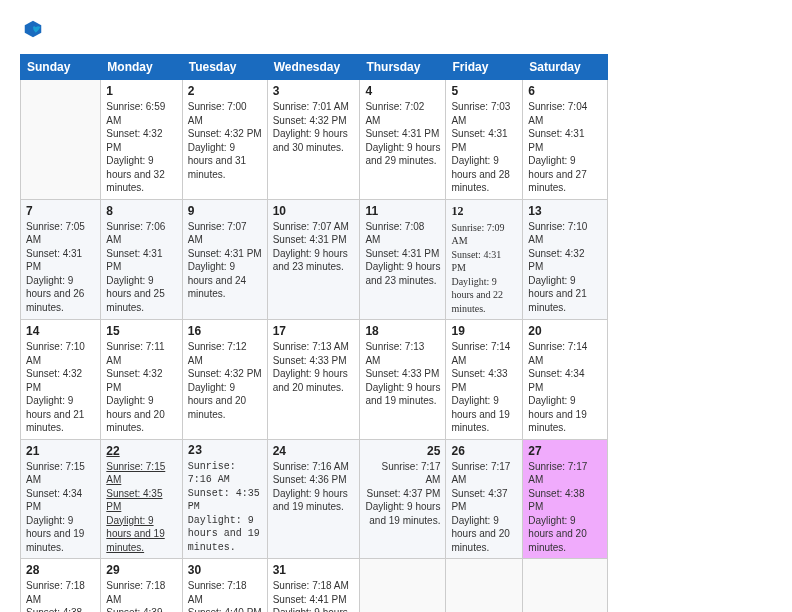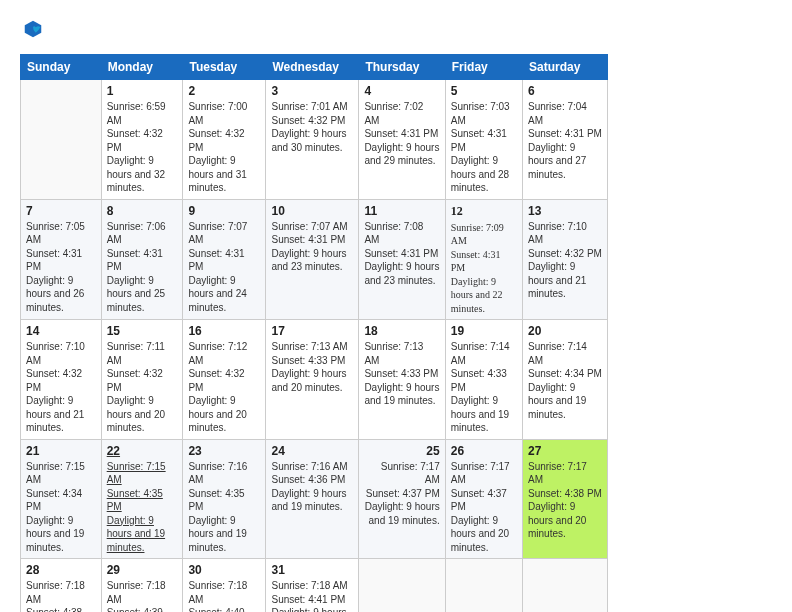--- a/index.html
+++ b/index.html
@@ -164,25 +164,25 @@
           <td><span class="day-number">15</span><span class="cell-text">Sunrise: 7:11 AM<br>Sunset: 4:32 PM<br>Daylight: 9 hours and 20 minutes.</span></td>
           <td><span class="day-number">16</span><span class="cell-text">Sunrise: 7:12 AM<br>Sunset: 4:32 PM<br>Daylight: 9 hours and 20 minutes.</span></td>
           <td><span class="day-number">17</span><span class="cell-text">Sunrise: 7:13 AM<br>Sunset: 4:33 PM<br>Daylight: 9 hours and 20 minutes.</span></td>
           <td><span class="day-number">18</span><span class="cell-text">Sunrise: 7:13 AM<br>Sunset: 4:33 PM<br>Daylight: 9 hours and 19 minutes.</span></td>
           <td><span class="day-number">19</span><span class="cell-text">Sunrise: 7:14 AM<br>Sunset: 4:33 PM<br>Daylight: 9 hours and 19 minutes.</span></td>
           <td><span class="day-number">20</span><span class="cell-text">Sunrise: 7:14 AM<br>Sunset: 4:34 PM<br>Daylight: 9 hours and 19 minutes.</span></td>
         </tr>
         <tr>
           <td style="background: rgb(245, 247, 250);"><span class="day-number">21</span><span class="cell-text">Sunrise: 7:15 AM<br>Sunset: 4:34 PM<br>Daylight: 9 hours and 19 minutes.</span></td>
           <td style="background: rgb(245, 247, 250); text-decoration: underline;"><span class="day-number">22</span><span class="cell-text">Sunrise: 7:15 AM<br>Sunset: 4:35 PM<br>Daylight: 9 hours and 19 minutes.</span></td>
-          <td style="background: rgb(245, 247, 250);"><span class="day-number">23</span><span class="cell-text">Sunrise: 7:16 AM<br>Sunset: 4:35 PM<br>Daylight: 9 hours and 19 minutes.</span></td>
+          <td style="background: rgb(245, 247, 250); font-family: Liberation Mono, monospace;"><span class="day-number">23</span><span class="cell-text">Sunrise: 7:16 AM<br>Sunset: 4:35 PM<br>Daylight: 9 hours and 19 minutes.</span></td>
           <td style="background: rgb(245, 247, 250);"><span class="day-number">24</span><span class="cell-text">Sunrise: 7:16 AM<br>Sunset: 4:36 PM<br>Daylight: 9 hours and 19 minutes.</span></td>
           <td style="background: rgb(245, 247, 250); text-align: right;"><span class="day-number">25</span><span class="cell-text">Sunrise: 7:17 AM<br>Sunset: 4:37 PM<br>Daylight: 9 hours and 19 minutes.</span></td>
           <td style="background: rgb(245, 247, 250); margin-top: 38px;"><span class="day-number">26</span><span class="cell-text">Sunrise: 7:17 AM<br>Sunset: 4:37 PM<br>Daylight: 9 hours and 20 minutes.</span></td>
-          <td style="background: #bef264; margin-top: 25px;"><span class="day-number">27</span><span class="cell-text">Sunrise: 7:17 AM<br>Sunset: 4:38 PM<br>Daylight: 9 hours and 20 minutes.</span></td>
+          <td style="background: #f0abfc; margin-top: 25px;"><span class="day-number">27</span><span class="cell-text">Sunrise: 7:17 AM<br>Sunset: 4:38 PM<br>Daylight: 9 hours and 20 minutes.</span></td>
         </tr>
         <tr>
           <td><span class="day-number">28</span><span class="cell-text">Sunrise: 7:18 AM<br>Sunset: 4:38 PM<br>Daylight: 9 hours and 20 minutes.</span></td>
           <td><span class="day-number">29</span><span class="cell-text">Sunrise: 7:18 AM<br>Sunset: 4:39 PM<br>Daylight: 9 hours and 21 minutes.</span></td>
           <td><span class="day-number">30</span><span class="cell-text">Sunrise: 7:18 AM<br>Sunset: 4:40 PM<br>Daylight: 9 hours and 21 minutes.</span></td>
           <td><span class="day-number">31</span><span class="cell-text">Sunrise: 7:18 AM<br>Sunset: 4:41 PM<br>Daylight: 9 hours and 22 minutes.</span></td>
           <td class="empty-cell"></td>
           <td class="empty-cell"></td>
           <td class="empty-cell"></td>
         </tr>

